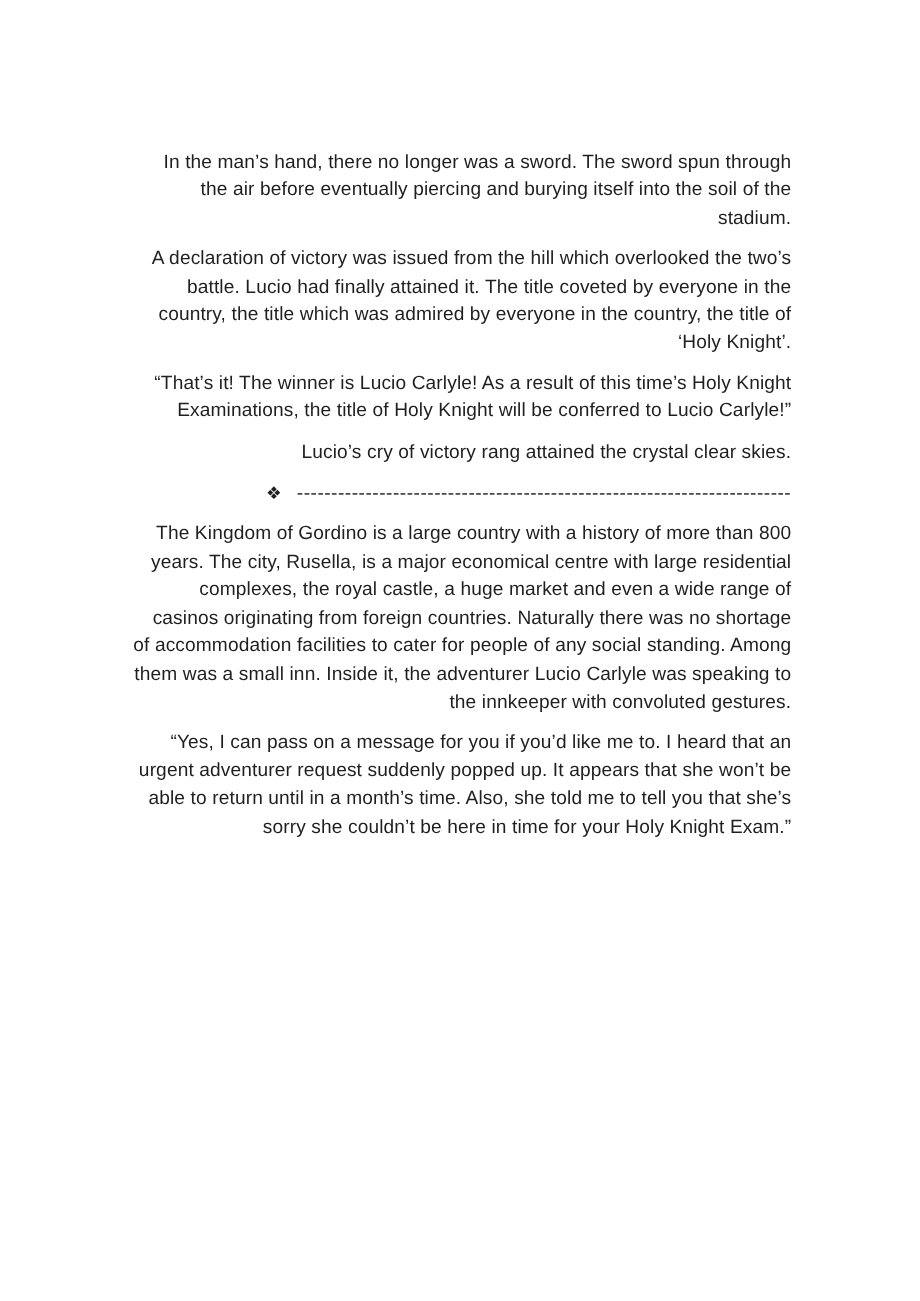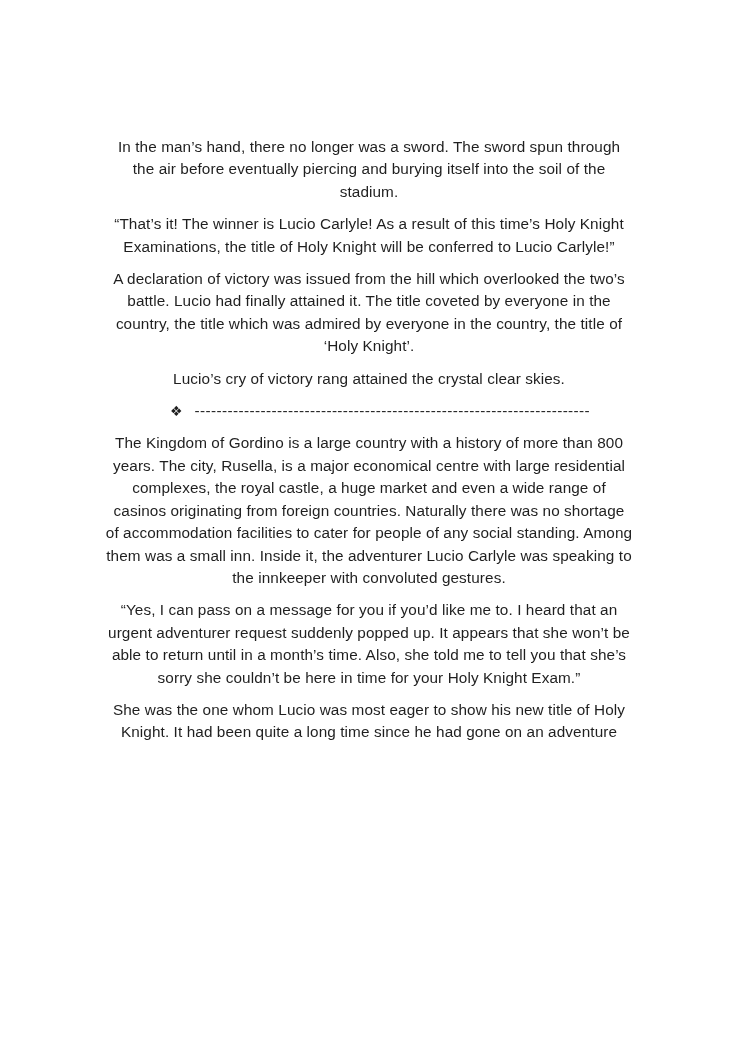--- a/index.html
+++ b/index.html
@@ -18,27 +18,27 @@
     position: absolute;
     left: 0;
     top: 0;
     width: 736px;
     height: 1041px;
     background: #ffffff;
   }
   .content {
     position: absolute;
     left: 105px;
-    top: 136px;
+    top: 119px;
     width: 528px;
     color: #1f1f1f;
     font-size: 15.3px;
     line-height: 22.4px;
     letter-spacing: 0.1px;
-    text-align: center;
+    text-align: right;
   }
   .content p.para {
     margin: 0 0 10px 0;
   }
   .content p.divider {
     margin: 0 0 10px 0;
     padding-left: 22px;
     white-space: nowrap;
     overflow: hidden;
   }
@@ -52,21 +52,20 @@
     letter-spacing: 0.4px;
     color: #2a2a2a;
   }
 </style>
 </head>
 <body>
 
 <div class="page">
   <div class="content" id="paragraph-container">
       <p class="para">In the man’s hand, there no longer was a sword. The sword spun through the air before eventually piercing and burying itself into the soil of the stadium.</p>
+      <p class="para">A declaration of victory was issued from the hill which overlooked the two’s battle. Lucio had finally attained it. The title coveted by everyone in the country, the title which was admired by everyone in the country, the title of ‘Holy Knight’.</p>
       <p class="para">“That’s it! The winner is Lucio Carlyle! As a result of this time’s Holy Knight Examinations, the title of Holy Knight will be conferred to Lucio Carlyle!”</p>
-      <p class="para">A declaration of victory was issued from the hill which overlooked the two’s battle. Lucio had finally attained it. The title coveted by everyone in the country, the title which was admired by everyone in the country, the title of ‘Holy Knight’.</p>
       <p class="para">Lucio’s cry of victory rang attained the crystal clear skies.</p>
       <p class="divider"><span class="divider-symbol">❖</span><span class="divider-dashes">------------------------------------------------------------------------</span></p>
       <p class="para">The Kingdom of Gordino is a large country with a history of more than 800 years. The city, Rusella, is a major economical centre with large residential complexes, the royal castle, a huge market and even a wide range of casinos originating from foreign countries. Naturally there was no shortage of accommodation facilities to cater for people of any social standing. Among them was a small inn. Inside it, the adventurer Lucio Carlyle was speaking to the innkeeper with convoluted gestures.</p>
       <p class="para">“Yes, I can pass on a message for you if you’d like me to. I heard that an urgent adventurer request suddenly popped up. It appears that she won’t be able to return until in a month’s time. Also, she told me to tell you that she’s sorry she couldn’t be here in time for your Holy Knight Exam.”</p>
-      <p class="para">She was the one whom Lucio was most eager to show his new title of Holy Knight. It had been quite a long time since he had gone on an adventure</p>
     </div>
 </div>
 
 </body></html>

